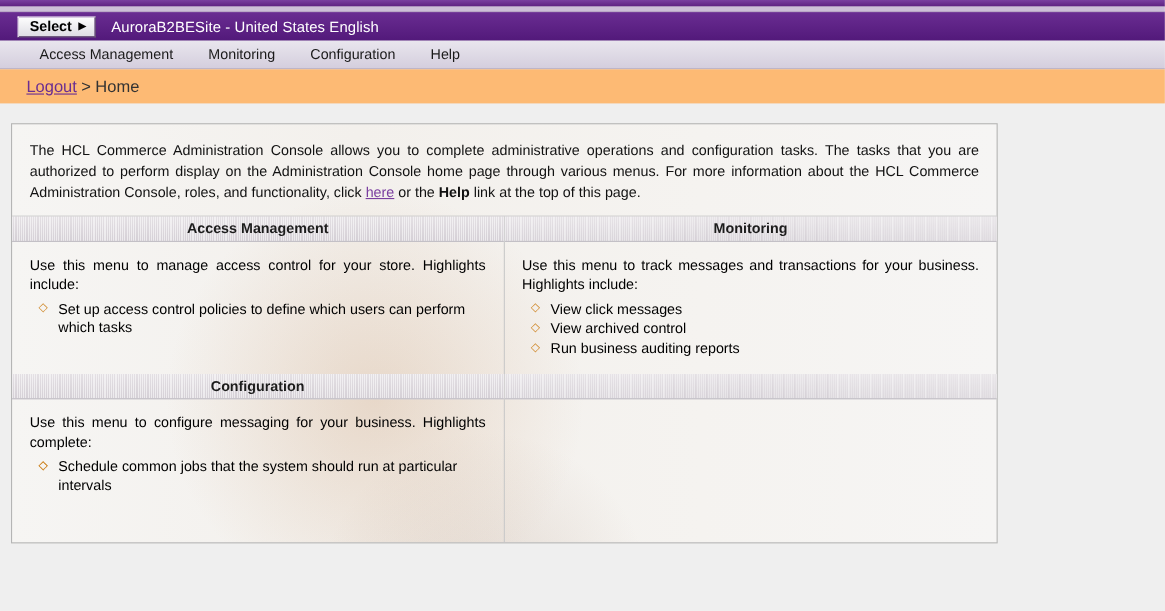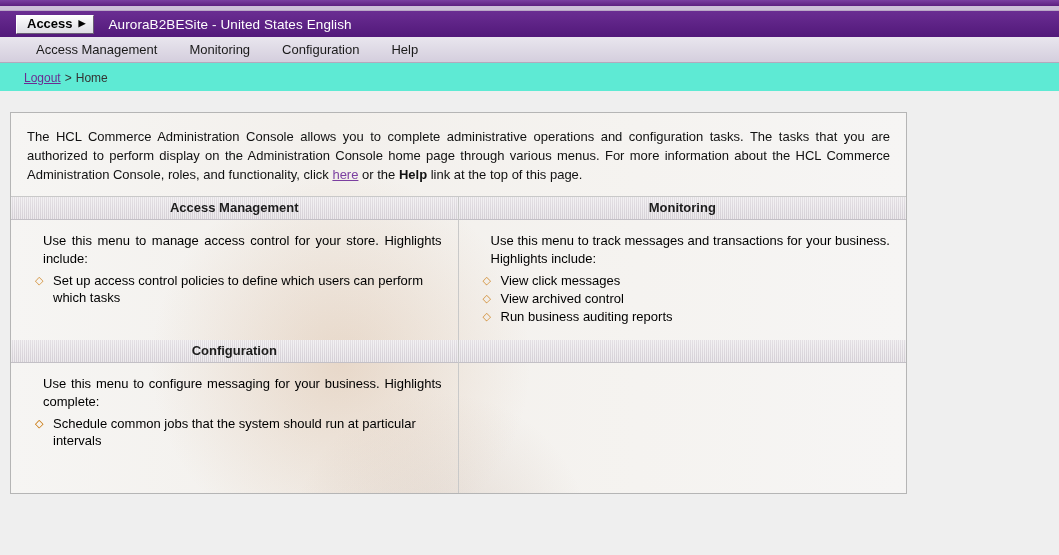--- a/index.html
+++ b/index.html
@@ -88,23 +88,23 @@
     color: #1a1a1a;
     padding: 0 16px;
     line-height: 25px;
     cursor: pointer;
     white-space: nowrap;
   }
 
   
   .breadcrumb {
     padding: 8px 0 6px 24px;
-    font-size: 12px;
+    font-size: 15px;
     color: #333;
-    background: #5eead4;
+    background: #fdba74;
   }
   .breadcrumb a {
     color: #6a2d92;
     text-decoration: underline;
     cursor: pointer;
   }
   .breadcrumb .sep {
     margin: 0 4px;
     color: #333;
   }
@@ -165,21 +165,21 @@
   .sec-head.empty { color: transparent; }
 
   .sec-body {
     padding: 12px 16px 14px 16px;
     font-size: 13px;
     line-height: 18px;
     min-height: 110px;
     box-sizing: border-box;
   }
   .sec-body p {
-    margin: 0 0 4px 16px;
+    margin: 0 0 4px 0;
     text-align: justify;
   }
   .sec-body ul {
     margin: 4px 0 0 0;
     padding: 0;
     list-style: none;
   }
   .sec-body li {
     position: relative;
     padding-left: 26px;
@@ -197,21 +197,21 @@
   .blank-body { min-height: 130px; }
 </style>
 </head>
 <body>
 
 <div class="topstripe"></div>
 <div class="topstripe2"></div>
 
 <div class="titlebar">
   <div class="select-btn">
-    <span>Access</span>
+    <span>Select</span>
     <span class="arrow">▶</span>
   </div>
   <div class="site-title">AuroraB2BESite - United States English</div>
 </div>
 
 <div class="menubar">
   <div class="menu-item">Access Management</div>
   <div class="menu-item">Monitoring</div>
   <div class="menu-item">Configuration</div>
   <div class="menu-item">Help</div>

